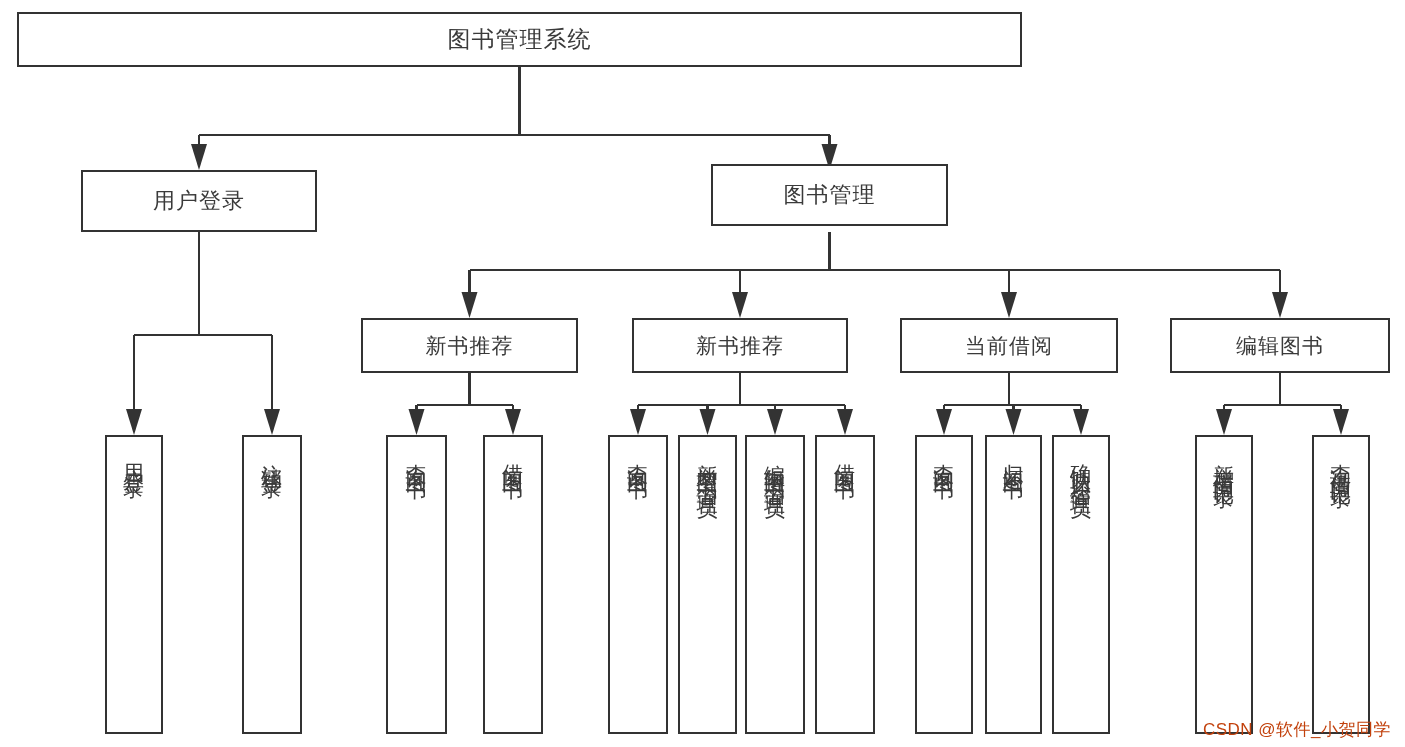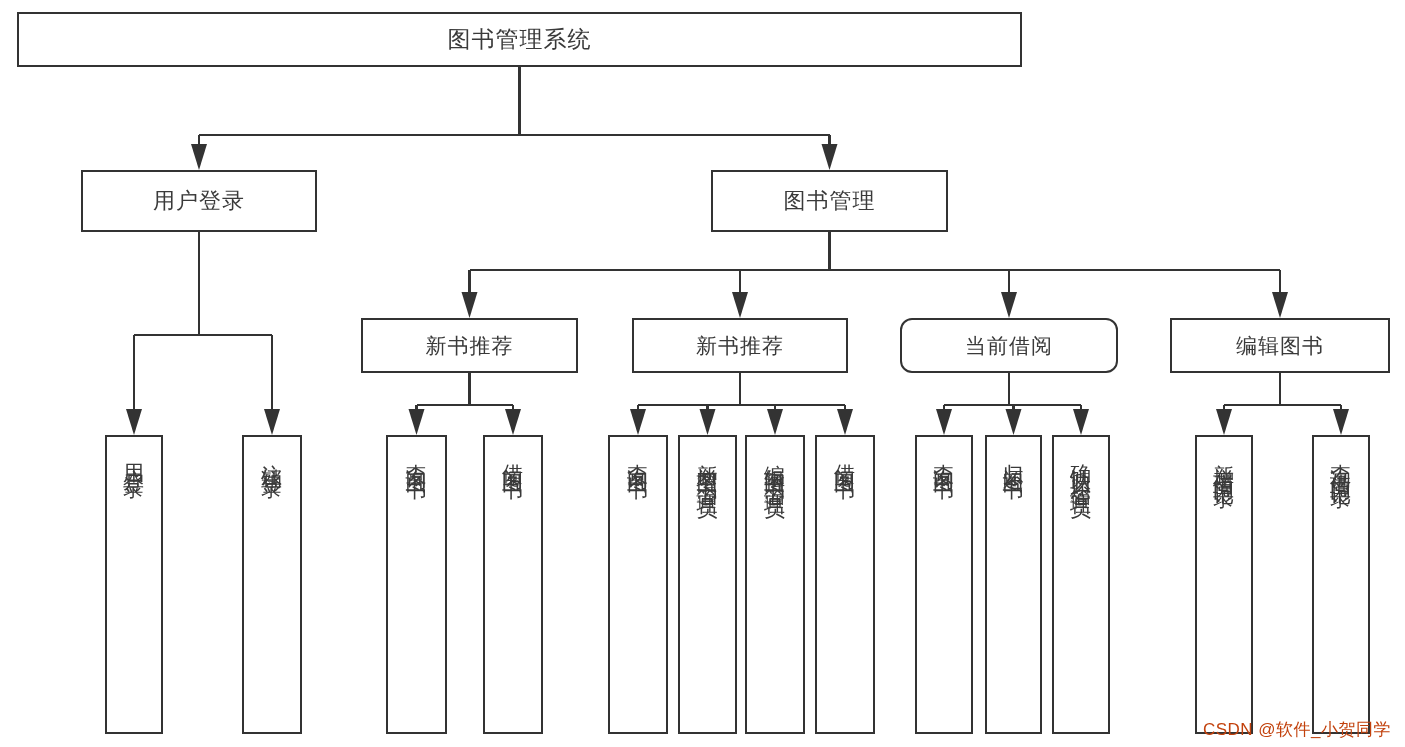--- a/index.html
+++ b/index.html
@@ -134,31 +134,31 @@
       <polygon points="1333,409 1349,409 1341,435" fill="#333333"></polygon>
     </svg>
 
   <div class="node root" style="left: 17px; top: 12px; width: 1005px; height: 55px;">
     <span>图书管理系统</span>
   </div>
 
   <div class="node level1" style="left: 81px; top: 170px; width: 236px; height: 62px;">
     <span>用户登录</span>
   </div>
-  <div class="node level1" style="left: 711px; top: 170px; width: 237px; height: 62px;">
+  <div class="node level1" style="left: 711px; top: 164px; width: 237px; height: 62px;">
     <span>图书管理</span>
   </div>
 
   <div class="node level2" style="left: 361px; top: 318px; width: 217px; height: 55px;">
     <span>新书推荐</span>
   </div>
   <div class="node level2" style="left: 632px; top: 318px; width: 216px; height: 55px;">
     <span>新书推荐</span>
   </div>
-  <div class="node level2" style="left: 900px; top: 318px; width: 218px; height: 55px; border-radius: 12px;">
+  <div class="node level2" style="left: 900px; top: 318px; width: 218px; height: 55px;">
     <span>当前借阅</span>
   </div>
   <div class="node level2" style="left: 1170px; top: 318px; width: 220px; height: 55px;">
     <span>编辑图书</span>
   </div>
 
   <div class="node leaf" style="left: 105px; top: 435px; width: 58px; height: 299px;">
     <span class="leaf-label">用户登录</span>
   </div>
   <div class="node leaf" style="left: 242px; top: 435px; width: 60px; height: 299px;">

